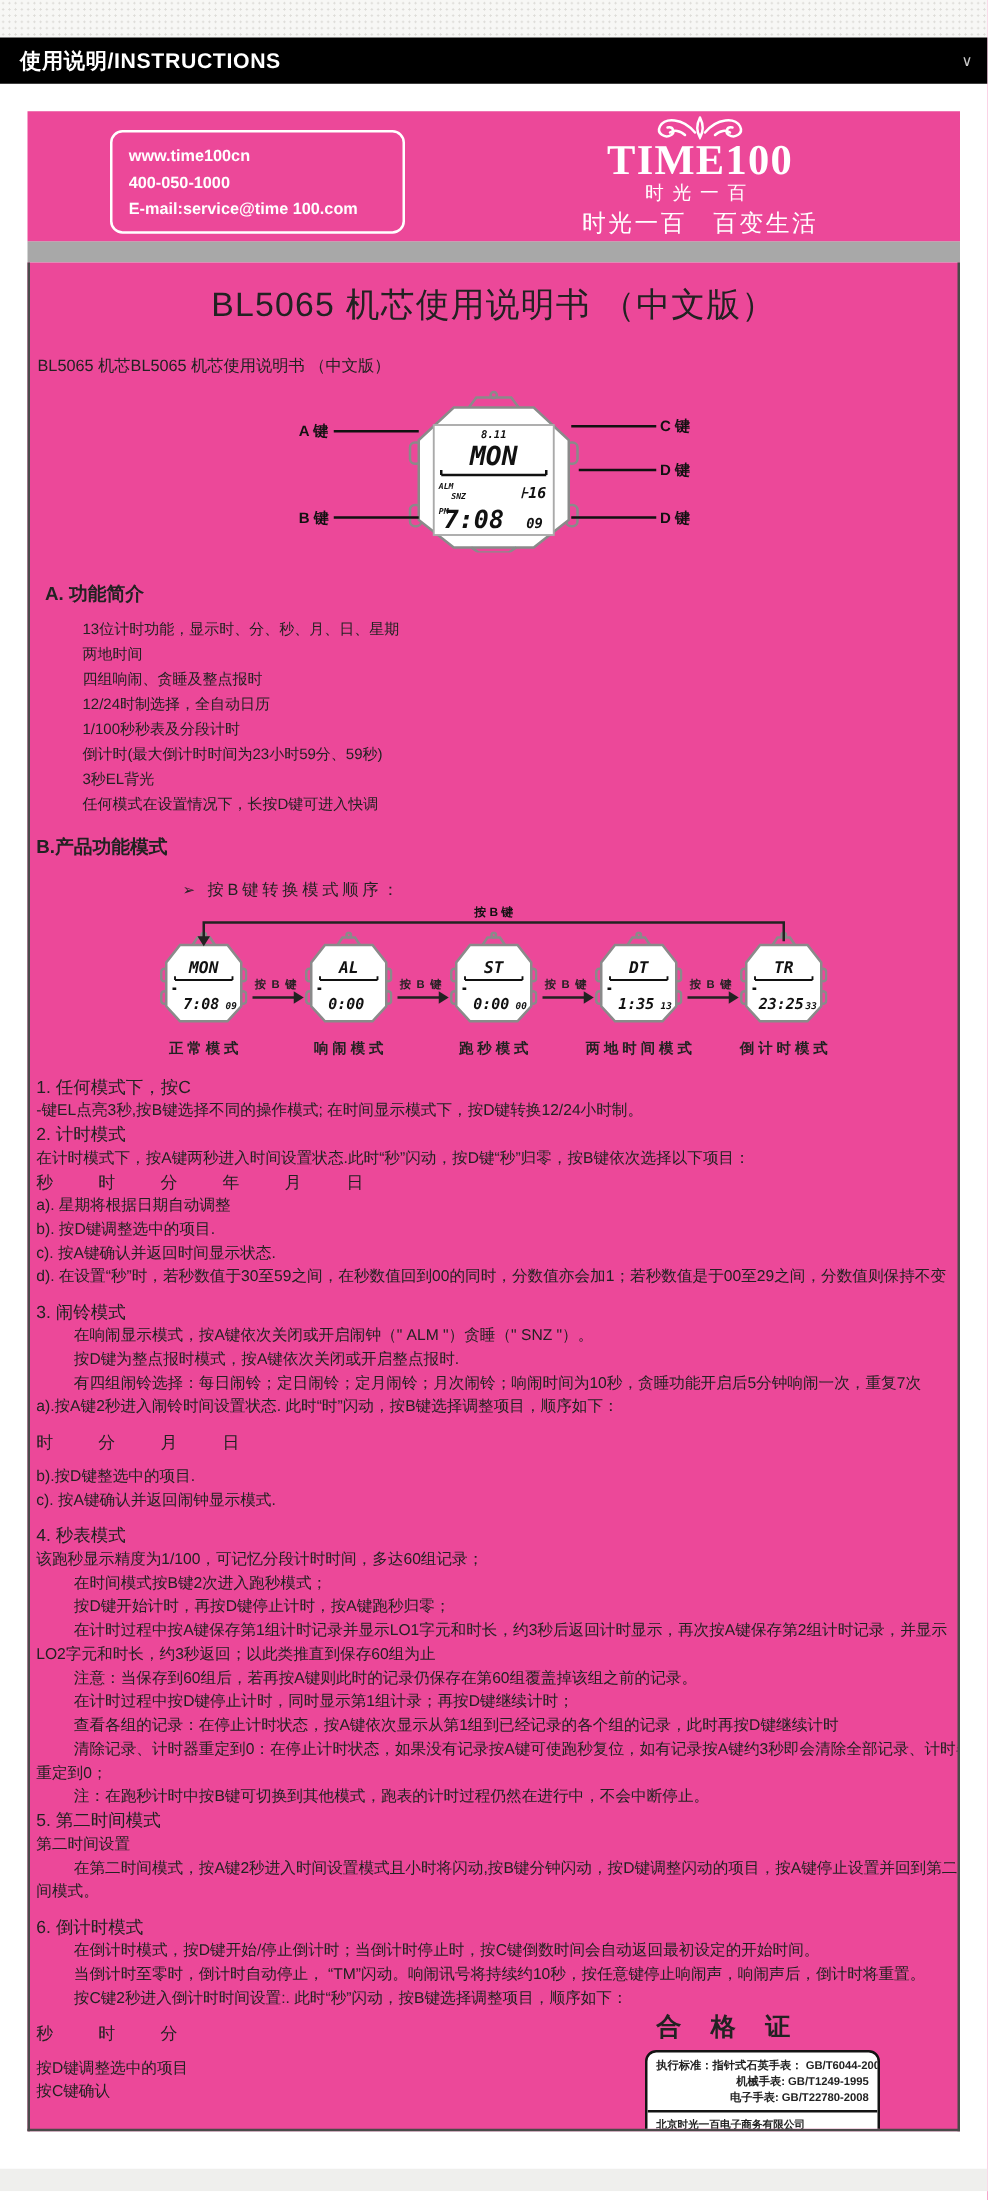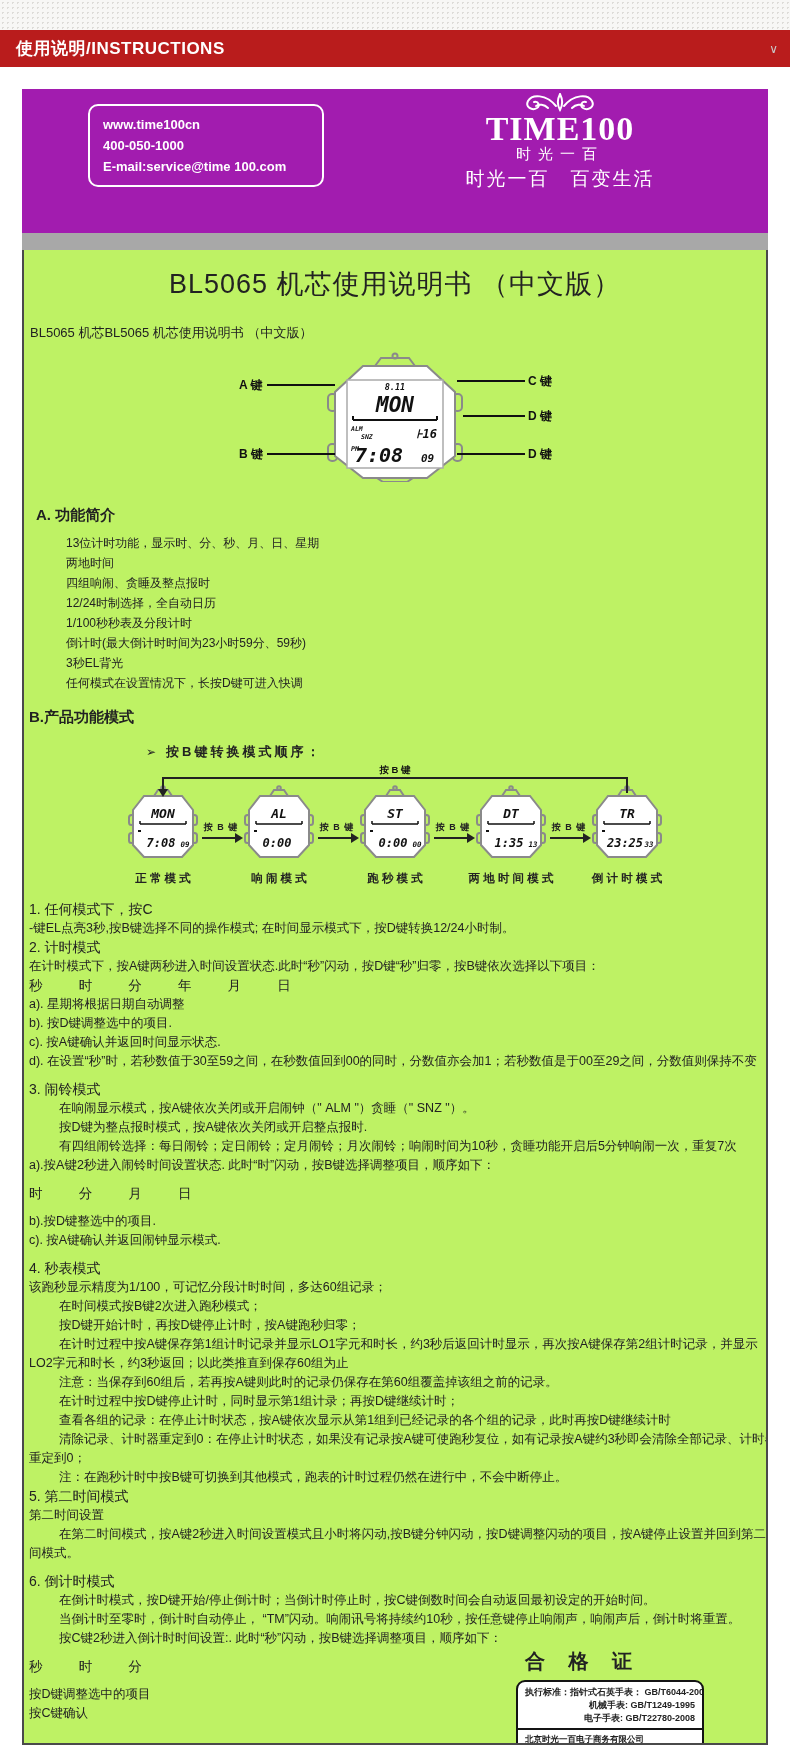--- a/index.html
+++ b/index.html
@@ -1,42 +1,42 @@
 <!DOCTYPE html>
 <html><head>
 <meta charset="utf-8">
 <style>
   html,body{margin:0;padding:0;background:#fff}
   body{width:790px;font-family:"Liberation Sans","DejaVu Sans",sans-serif;color:#222}
   .top-strip{height:30px;background:#f7f7f5;background-image:radial-gradient(circle,#dddcd8 1px,transparent 1px);background-size:5px 5px}
-  .top-bar{height:37px;background:#b91c1c;color:#fff;display:flex;align-items:center;padding:0 12px 0 16px;box-sizing:border-box}
+  .top-bar{height:37px;background:#000000;color:#fff;display:flex;align-items:center;padding:0 12px 0 16px;box-sizing:border-box}
   .top-bar-title{font-size:17px;font-weight:bold;letter-spacing:.5px}
   .top-bar-chevron{margin-left:auto;color:#c9c9c9;font-size:12px;cursor:pointer}
   .doc-gap{height:22px}
-  .brand-header{margin:0 22px;background:#a21caf;height:144px;position:relative}
+  .brand-header{margin:0 22px;background:#ec4899;height:104px;position:relative}
   .contact-box{position:absolute;left:66px;top:15px;width:206px;border:2px solid #fff;border-radius:10px;padding:8px 13px;color:#fff}
   .contact-line{font-size:13px;font-weight:bold;line-height:21px;white-space:nowrap}
   .logo-block{position:absolute;left:408px;top:3px;width:260px;text-align:center;color:#fff}
   .ornament{display:block;margin:0 auto;width:104px;height:21px}
   .logo-text{font-family:"Liberation Serif","DejaVu Serif",serif;font-size:34px;font-weight:bold;line-height:31px;letter-spacing:1px}
   .logo-cn{font-size:15px;letter-spacing:7px;margin-top:1px}
   .slogan{font-size:19px;margin-top:2px;letter-spacing:2px;white-space:nowrap}
   .gray-strip{margin:0 22px;height:17px;background:#a8a8a8}
-  .content-box{margin:0 22px;border:2px solid #4a4a4a;border-top:none;box-sizing:border-box;height:1495px;position:relative;overflow:hidden;background:#bef264}
+  .content-box{margin:0 22px;border:2px solid #4a4a4a;border-top:none;box-sizing:border-box;height:1495px;position:relative;overflow:hidden;background:#ec4899}
   .doc-title{text-align:center;font-size:27px;font-weight:500;margin:16px 0 0;letter-spacing:1px}
   .doc-subtitle{margin:22px 0 0;padding-left:6px;font-size:13px}
   .watch-figure{margin:10px auto 0;width:340px;height:130px}
   .watch-svg{width:340px;height:130px;display:block}
   .lcd{font-family:"DejaVu Sans Mono","Liberation Mono",monospace;font-weight:bold;font-style:italic;fill:#111}
   .keylabel{font-size:12px;font-weight:bold;fill:#111;font-style:normal;font-family:"Liberation Sans",sans-serif}
   .sec-heading-a{font-size:15px;font-weight:600;margin:24px 0 0;padding-left:12px}
   .feature-list{list-style:none;margin:8px 0 0;padding:0 0 0 42px}
   .feature-list li{font-size:12px;line-height:20px;white-space:nowrap}
   .b-heading{font-size:15px;font-weight:600;margin:15px 0 0;padding-left:5px}
-  .bullet-line{margin:16px 0 0 122px;font-size:13px;letter-spacing:3px;font-weight:700}
+  .bullet-line{margin:16px 0 0 122px;font-size:13px;letter-spacing:3px;font-weight:400}
   .bullet-icon{margin-right:10px;font-size:12px;letter-spacing:0}
   .mode-figure{position:relative;width:690px;margin:2px auto 0;padding-top:22px}
   .loop-svg{position:absolute;left:0;top:0;width:690px;height:50px;pointer-events:none}
   .mode-row{display:flex;justify-content:center;align-items:flex-start}
   .mode-cell{display:flex;align-items:flex-start}
   .watch-col{width:70px}
   .mini-watch{width:70px;height:82px;display:block}
   .mode-name{margin-top:4px;font-size:11.5px;font-weight:600;white-space:nowrap;text-align:left;width:max-content;margin-left:50%;transform:translateX(-50%)}
   .mode-arrow{width:46px;display:flex;flex-direction:column;align-items:center;margin-top:36px}
   .mode-arrow-label{font-size:9px;font-weight:600;white-space:nowrap;letter-spacing:1px}

